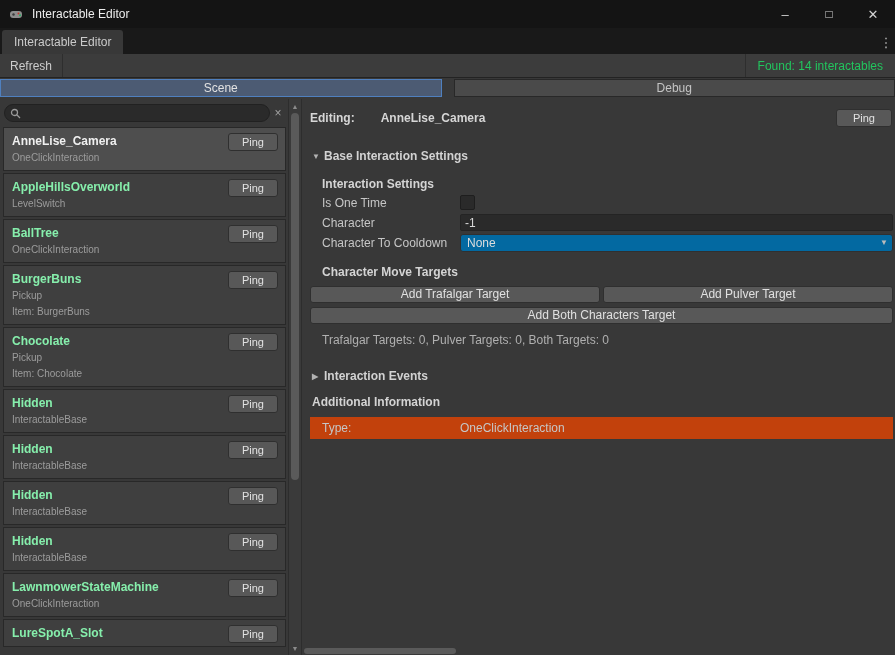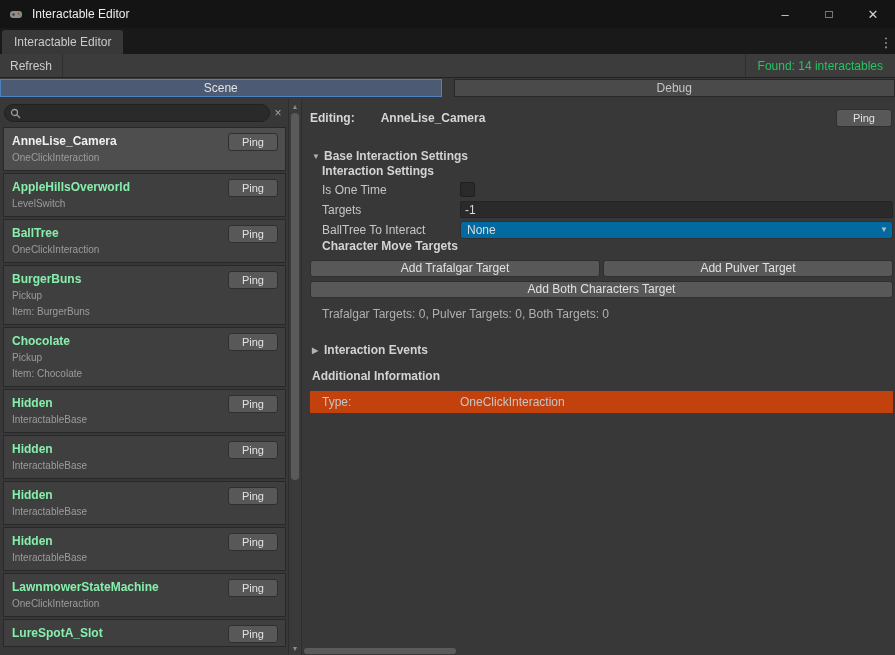--- a/index.html
+++ b/index.html
@@ -68,21 +68,21 @@
   .editing-label{font-weight:bold;font-size:12px;color:#d6d6d6;}
   .editing-value{font-weight:bold;font-size:12px;color:#d6d6d6;margin-left:26px;}
   .insp-spacer{flex:1;}
   .insp-ping{margin-right:1px;padding:1px 16px;}
 
   .foldout{display:flex;align-items:center;font-weight:bold;font-size:12px;color:#d2d2d2;height:16px;margin-left:2px;}
   .foldout .tri{font-size:8px;color:#b2b2b2;width:12px;flex:none;}
   .foldout.base{margin-top:20px;}
   .foldout.events{margin-top:21px;}
 
-  .section-header{font-weight:bold;font-size:12px;color:#d4d4d4;margin-left:12px;margin-top:0;height:15px;}
+  .section-header{font-weight:bold;font-size:12px;color:#d4d4d4;margin-left:12px;margin-top:13px;height:15px;}
   .section-header.additional{margin-left:2px;margin-top:11px;}
 
   .insp-row{display:flex;align-items:center;height:19px;margin-left:12px;margin-top:1px;}
   .insp-label{width:138px;flex:none;font-size:12px;color:#c6c6c6;}
   .checkbox{width:15px;height:15px;background:#2a2a2a;border:1px solid #1e1e1e;border-radius:2px;}
   .text-input{flex:1;height:17px;background:#2a2a2a;border:1px solid #242424;border-radius:2px;color:#d8d8d8;font-size:12px;padding:0 4px;outline:none;}
   .dropdown{flex:1;height:18px;background:#0369a1;border:1px solid #303030;border-radius:3px;display:flex;align-items:center;padding:0 4px 0 6px;font-size:12px;color:#dddddd;}
   .dropdown .dd-arrow{margin-left:auto;font-size:8px;color:#bbbbbb;}
 
   .btn-row{display:flex;gap:3px;margin-top:6px;}
@@ -257,26 +257,26 @@
       </div>
 
       <div class="section-header">Interaction Settings</div>
 
       <div class="insp-row">
         <span class="insp-label">Is One Time</span>
         <span class="checkbox"></span>
       </div>
 
       <div class="insp-row">
-        <span class="insp-label">Targets</span>
+        <span class="insp-label">Character</span>
         <input class="text-input" type="text" value="-1" style="">
       </div>
 
       <div class="insp-row">
-        <span class="insp-label">BallTree To Interact</span>
+        <span class="insp-label">Character To Cooldown</span>
         <div class="dropdown">
           <span>None</span>
           <span class="dd-arrow">▼</span>
         </div>
       </div>
 
       <div class="section-header">Character Move Targets</div>
 
       <div class="btn-row">
         <div class="u-btn">Add Trafalgar Target</div>

